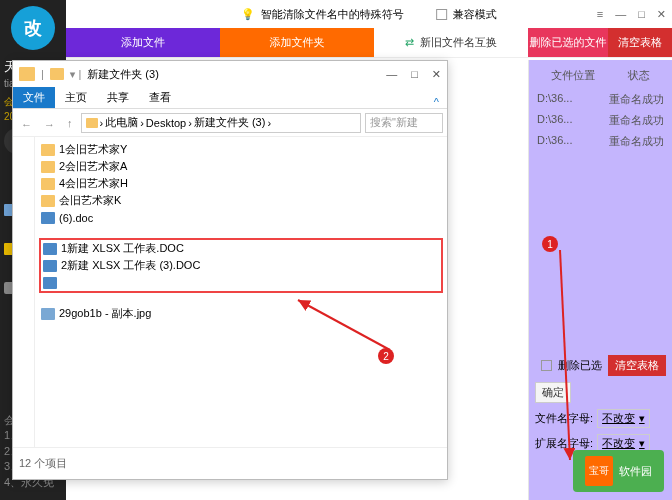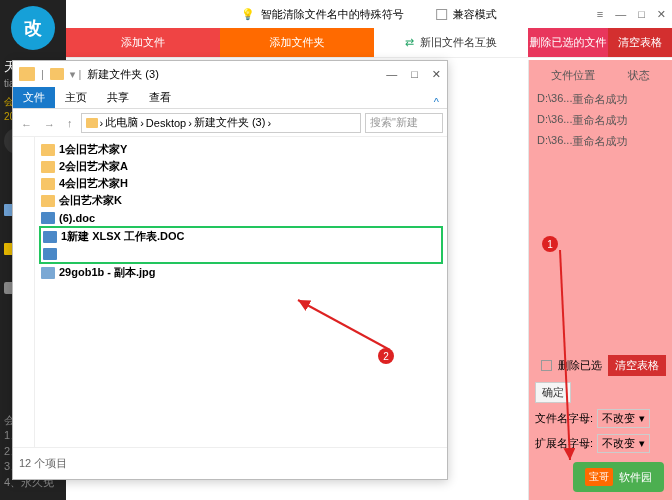--- a/index.html
+++ b/index.html
@@ -20,64 +20,64 @@
 .side-bottom { position:absolute; bottom:10px; left:4px; color:#888; font-size:9px; line-height:1.4; white-space:nowrap; overflow:hidden; }
 
 .mainapp { position:absolute; left:66px; top:0; right:0; bottom:0; background:#fff; }
 .appbar { height:28px; background:#fff; display:flex; align-items:center; padding:0 6px; position:relative; }
 .appbar-mid { position:absolute; left:50%; transform:translateX(-50%); display:flex; align-items:center; gap:6px; }
 .bulb { color:#f7b500; }
 .chk { width:11px; height:11px; border:1px solid #999; display:inline-block; }
 .app-sys { position:absolute; right:6px; display:flex; gap:12px; color:#666; }
 .toolbar { height:30px; display:flex; border-bottom:1px solid #eee; }
 .tb-seg { flex:1; display:flex; align-items:center; justify-content:center; gap:6px; color:#333; }
-.tb-green { background:#ef4444; color:#fff; }
+.tb-green { background:#6d28d9; color:#fff; }
 .tb-orange { background:#ff6a00; color:#fff; }
 .tb-pink { flex:0 0 80px; background:#e8365c; color:#fff; }
 .tb-red { flex:0 0 64px; background:#d32f2f; color:#fff; }
 .tb-white { background:#fff; }
 
 .explorer { position:absolute; left:12px; top:60px; width:436px; height:420px; background:#fff; border:1px solid #bbb; box-shadow:0 2px 10px rgba(0,0,0,.2); display:flex; flex-direction:column; }
 .ex-title { height:26px; display:flex; align-items:center; padding:0 6px; gap:6px; }
 .ex-foldico { width:16px; height:14px; background:#f7c567; border-radius:1px; }
 .ex-sys { margin-left:auto; display:flex; gap:14px; color:#555; }
 .ex-tabs { height:22px; display:flex; align-items:flex-end; border-bottom:1px solid #ddd; }
 .ex-tab { padding:3px 10px; font-size:11px; }
 .ex-tab.active { background:#1979ca; color:#fff; }
 .ex-crumb { height:28px; display:flex; align-items:center; padding:0 4px; gap:4px; border-bottom:1px solid #eee; }
 .navbtn { color:#888; padding:0 4px; }
 .crumbbox { flex:1; height:20px; border:1px solid #ccc; display:flex; align-items:center; padding:0 4px; gap:2px; overflow:hidden; }
 .searchbox { width:78px; height:20px; border:1px solid #ccc; display:flex; align-items:center; padding:0 4px; color:#999; overflow:hidden; }
 .ex-body { flex:1; display:flex; overflow:hidden; }
 .ex-nav { width:22px; border-right:1px solid #eee; }
 .ex-list { flex:1; padding:4px 0; overflow:hidden; }
 .ex-preview { width:130px; border-left:1px solid #eee; display:flex; align-items:center; justify-content:center; color:#999; padding:6px; text-align:center; }
-.fi { display:flex; align-items:center; gap:4px; padding:1px 6px; height:17px;font-weight:bold; }
+.fi { display:flex; align-items:center; gap:4px; padding:1px 6px; height:17px; }
 .fi-ico { width:14px; height:12px; flex-shrink:0; }
 .ico-folder { background:#f7c567; border-radius:1px; }
 .ico-doc { background:#4a88c7; border-radius:1px; }
 .ico-img { background:#7aa8d4; border-radius:1px; }
-.redbox { border:2px solid #22c55e; margin:0 4px; }
+.redbox { border:2px solid #ef4444; margin:12px 4px; }
 .redbox .fi { padding:1px 2px; }
 
-.rightpane { position:absolute; right:0; top:60px; width:144px; bottom:0; background:#fca5a5; border-left:1px solid #e5e5e5; padding:6px; }
+.rightpane { position:absolute; right:0; top:60px; width:144px; bottom:0; background:#c4b5fd; border-left:1px solid #e5e5e5; padding:6px; }
 .rp-head { display:flex; justify-content:space-around; color:#555; padding:2px 0 6px; }
-.rp-row { display:flex; justify-content:flex-start; padding:3px 2px; color:#555; }
+.rp-row { display:flex; justify-content:space-between; padding:3px 2px; color:#555; }
 .rp-bottom { position:absolute; bottom:44px; left:6px; right:6px; }
 .rp-bline { display:flex; align-items:center; gap:4px; padding:3px 0; }
 .rp-btn { padding:2px 6px; border:1px solid #ccc; color:#333; background:#f5f5f5; }
 .rp-btn.red { background:#d32f2f; color:#fff; border-color:#d32f2f; }
-.rp-sel { border:1px solid #ccc; padding:1px 4px; display:flex; align-items:center; gap:4px; }
+.rp-sel { border:1px solid #ccc; padding:1px 4px; display:flex; align-items:center; gap:4px;text-decoration:underline; }
 
 .call1 { position:absolute; width:16px; height:16px; border-radius:50%; background:#d22; color:#fff; display:flex; align-items:center; justify-content:center; font-size:10px; right:114px; top:236px; }
 .call2 { position:absolute; width:16px; height:16px; border-radius:50%; background:#d22; color:#fff; display:flex; align-items:center; justify-content:center; font-size:10px; left:378px; top:348px; }
 .arrow-svg { position:absolute; left:0; top:0; pointer-events:none; }
 
 .watermark { position:absolute; right:8px; bottom:8px; background:#4caf50; color:#fff; padding:6px 12px; border-radius:4px; font-size:13px; display:flex; align-items:center; gap:6px; }
-.wm-badge { background:#ff6a00; padding:2px 4px; border-radius:2px; font-size:10px; }
+.wm-badge { background:#ff6a00; padding:8px 4px; border-radius:2px; font-size:10px; }
 </style>
 </head>
 <body>
 
 <div class="sidebar">
   <div class="logo">改</div>
   <div class="side-title">天图文件</div>
   <div class="side-sub">tia</div>
   <div class="side-yellow">会员到期时</div>
   <div class="side-date">2039-08-</div>
@@ -238,20 +238,24 @@
           <span class="fi-ico ico-doc"></span>
           <span>(6).doc</span>
         </div>
       <div class="redbox">
         <div class="fi">
             <span class="fi-ico ico-doc"></span>
             <span>1新建 XLSX 工作表.DOC</span>
           </div>
         <div class="fi">
             <span class="fi-ico ico-doc"></span>
+            <span>2新建 XLSX 工作表 (3).DOC</span>
+          </div>
+        <div class="fi">
+            <span class="fi-ico ico-doc"></span>
           </div>
       </div>
       <div class="fi">
           <span class="fi-ico ico-img"></span>
           <span>29gob1b - 副本.jpg</span>
         </div>
     </div>
   </div>
   <div style="border-top:1px solid #eee;padding:8px 6px;color:#666">12 个项目</div>
 </div>

